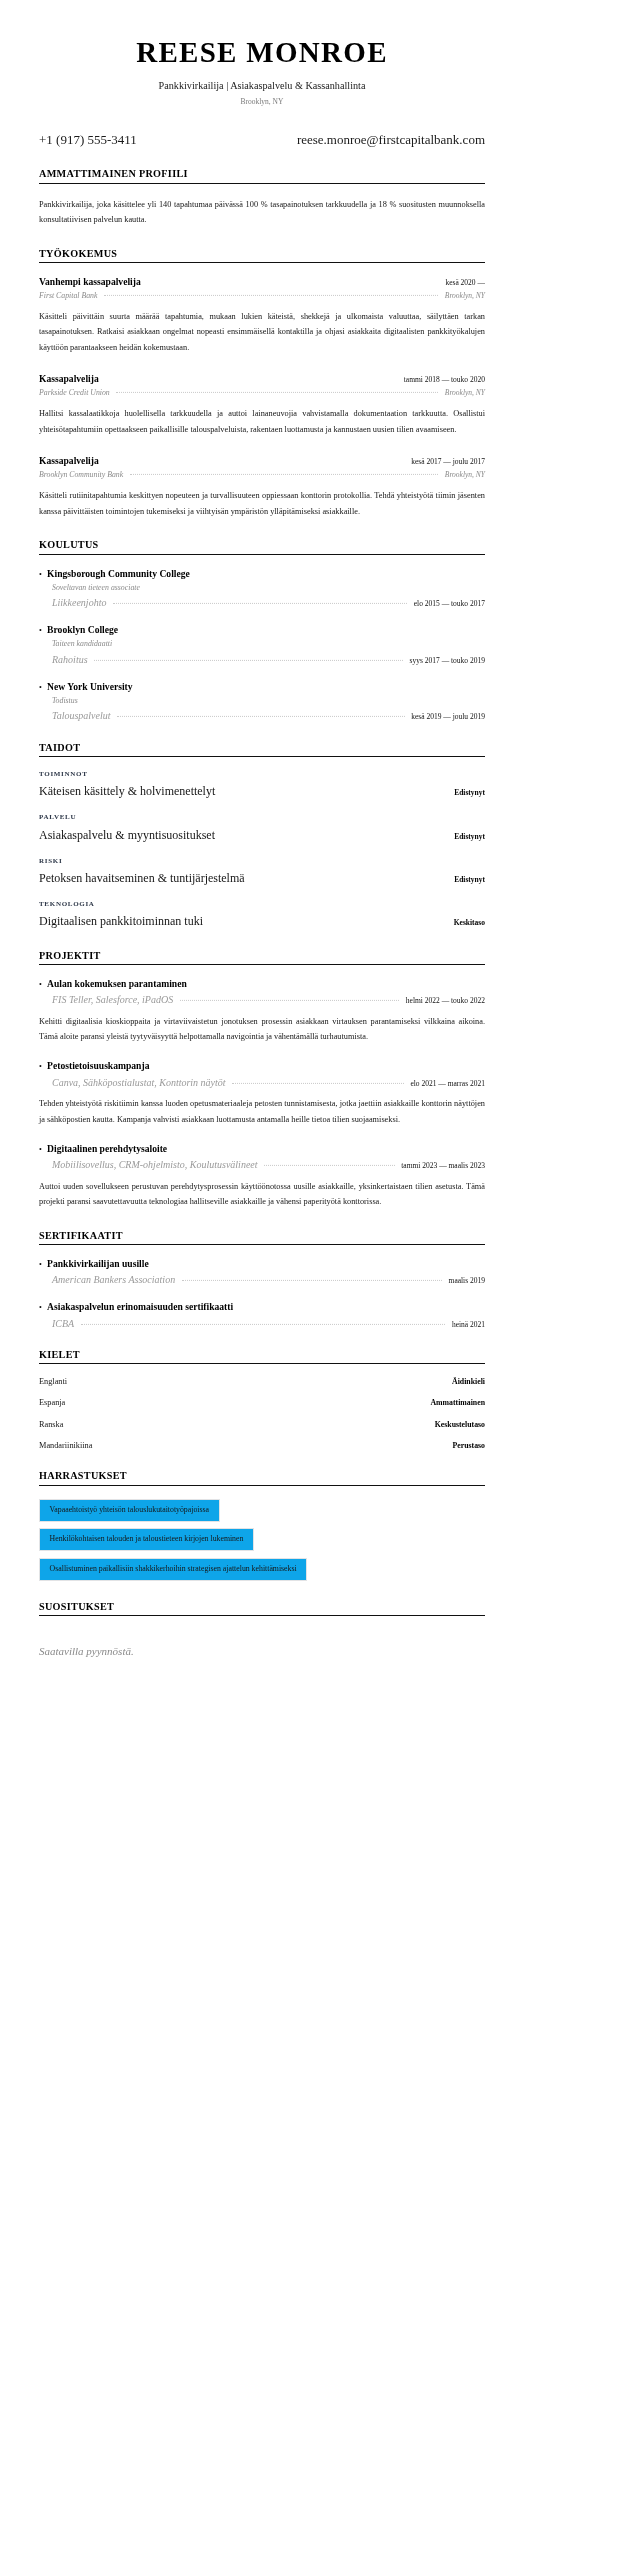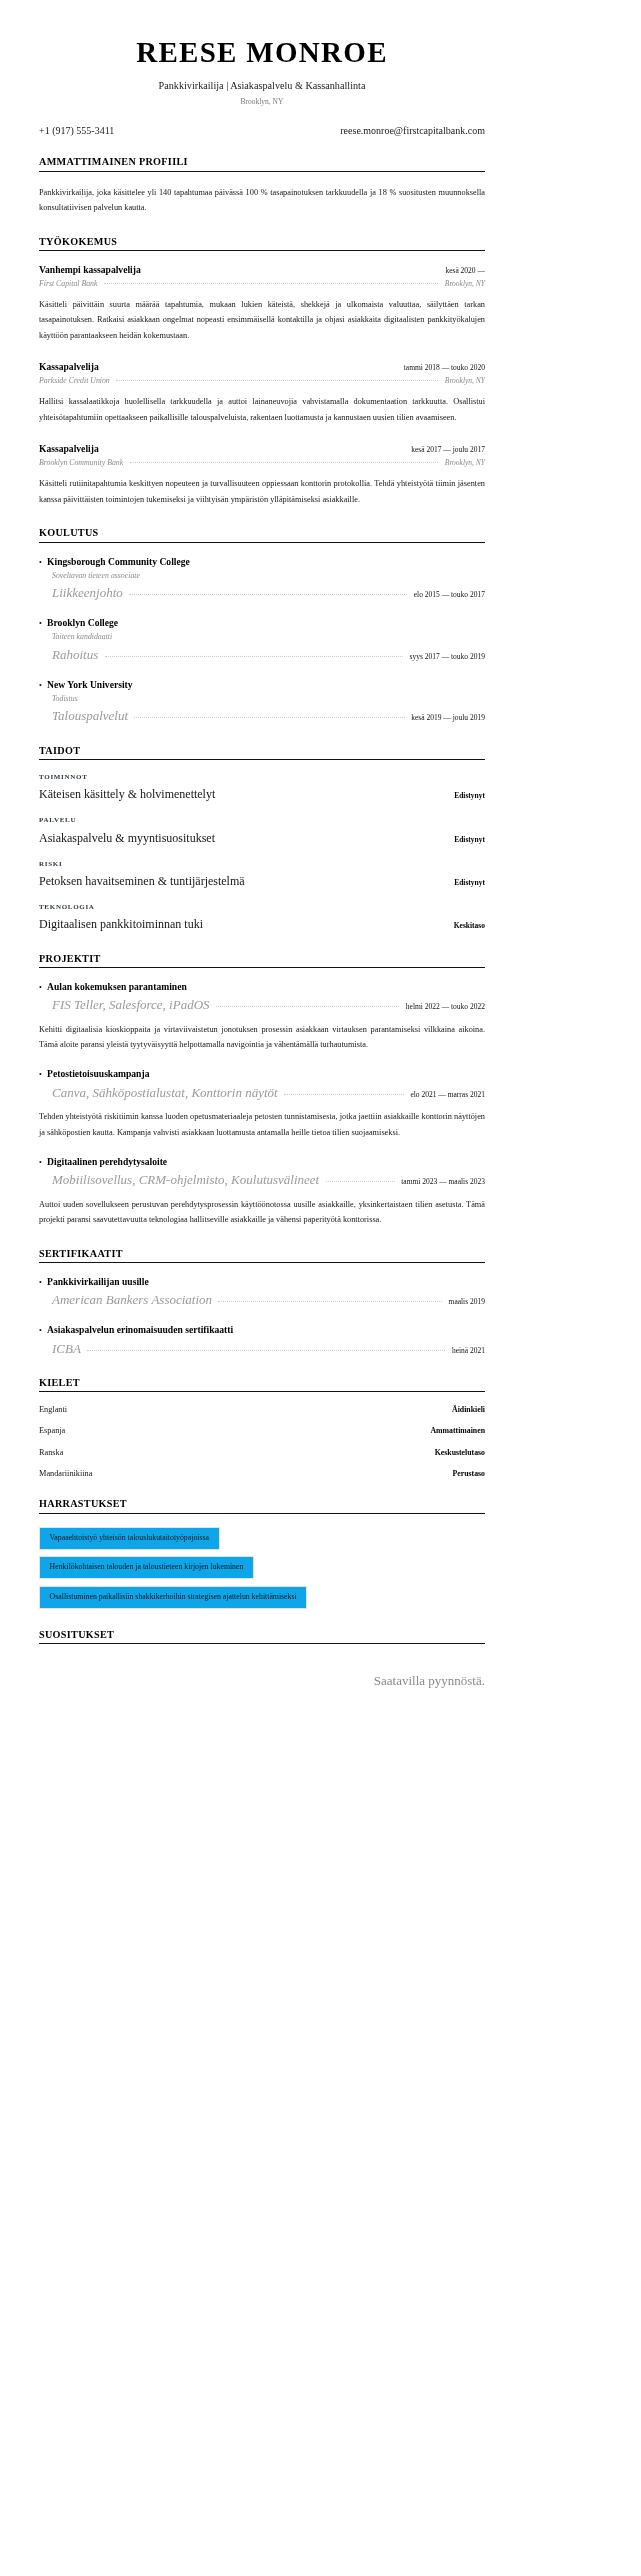--- a/index.html
+++ b/index.html
@@ -38,22 +38,22 @@
   .hdr-loc {
     font-size: 7.5px;
     color: #7a7a7a;
     margin: 0 0 0 0;
     line-height: 1.3;
   }
   .contact-row {
     display: flex;
     justify-content: space-between;
     align-items: baseline;
-    margin-top: 18px;
-    font-size: 10px;
+    margin-top: 25px;
+    font-size: 13px;
     color: #1a1a1a;
   }
 
   
   .section { margin-top: 20.3px; }
   .sec-head {
     font-size: 10.2px;
     font-weight: 700;
     letter-spacing: 0.3px;
     color: #000;
@@ -151,21 +151,21 @@
     color: #8a8a8a;
     margin: 4.3px 0 0 13px;
   }
   .bullet-line {
     display: flex;
     align-items: baseline;
     gap: 6.4px;
     margin: 5.3px 0 0 13px;
   }
   .bullet-meta {
-    font-size: 13px;
+    font-size: 10px;
     font-style: italic;
     color: #9a9a9a;
     white-space: nowrap;
   }
   .bullet-date {
     font-size: 7.5px;
     color: #111;
     white-space: nowrap;
   }
   .bullet-desc {
@@ -222,22 +222,23 @@
     background: #0ea5e9;
     border: 0.5px solid #e2e3e5;
     padding: 5.3px 9.6px;
     font-size: 7.8px;
     color: #161616;
     line-height: 1.35;
   }
 
   
   .refs {
-    text-align: right;
-    font-size: 13px;
+    text-align: left;
+    font-size: 11px;
+    font-style: italic;
     color: #8a8a8a;
     padding-top: 16px;
   }
 </style>
 </head>
 <body>
 
 <div class="page">
 
   <header class="hdr">

